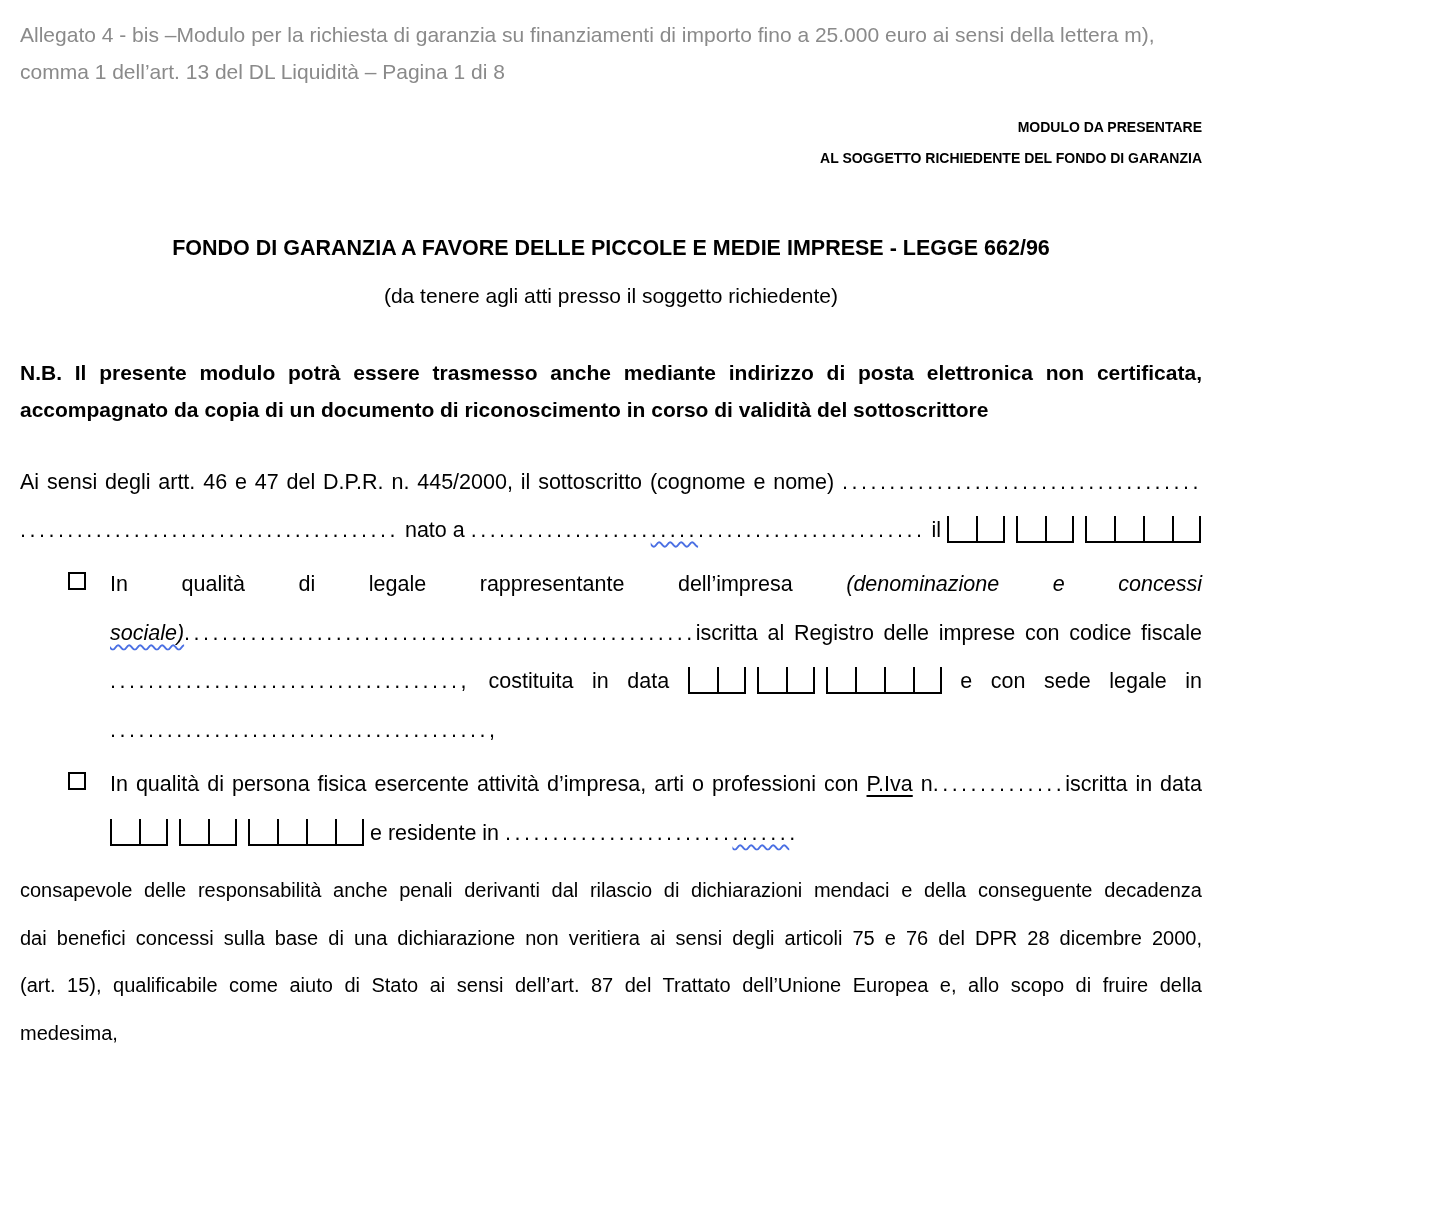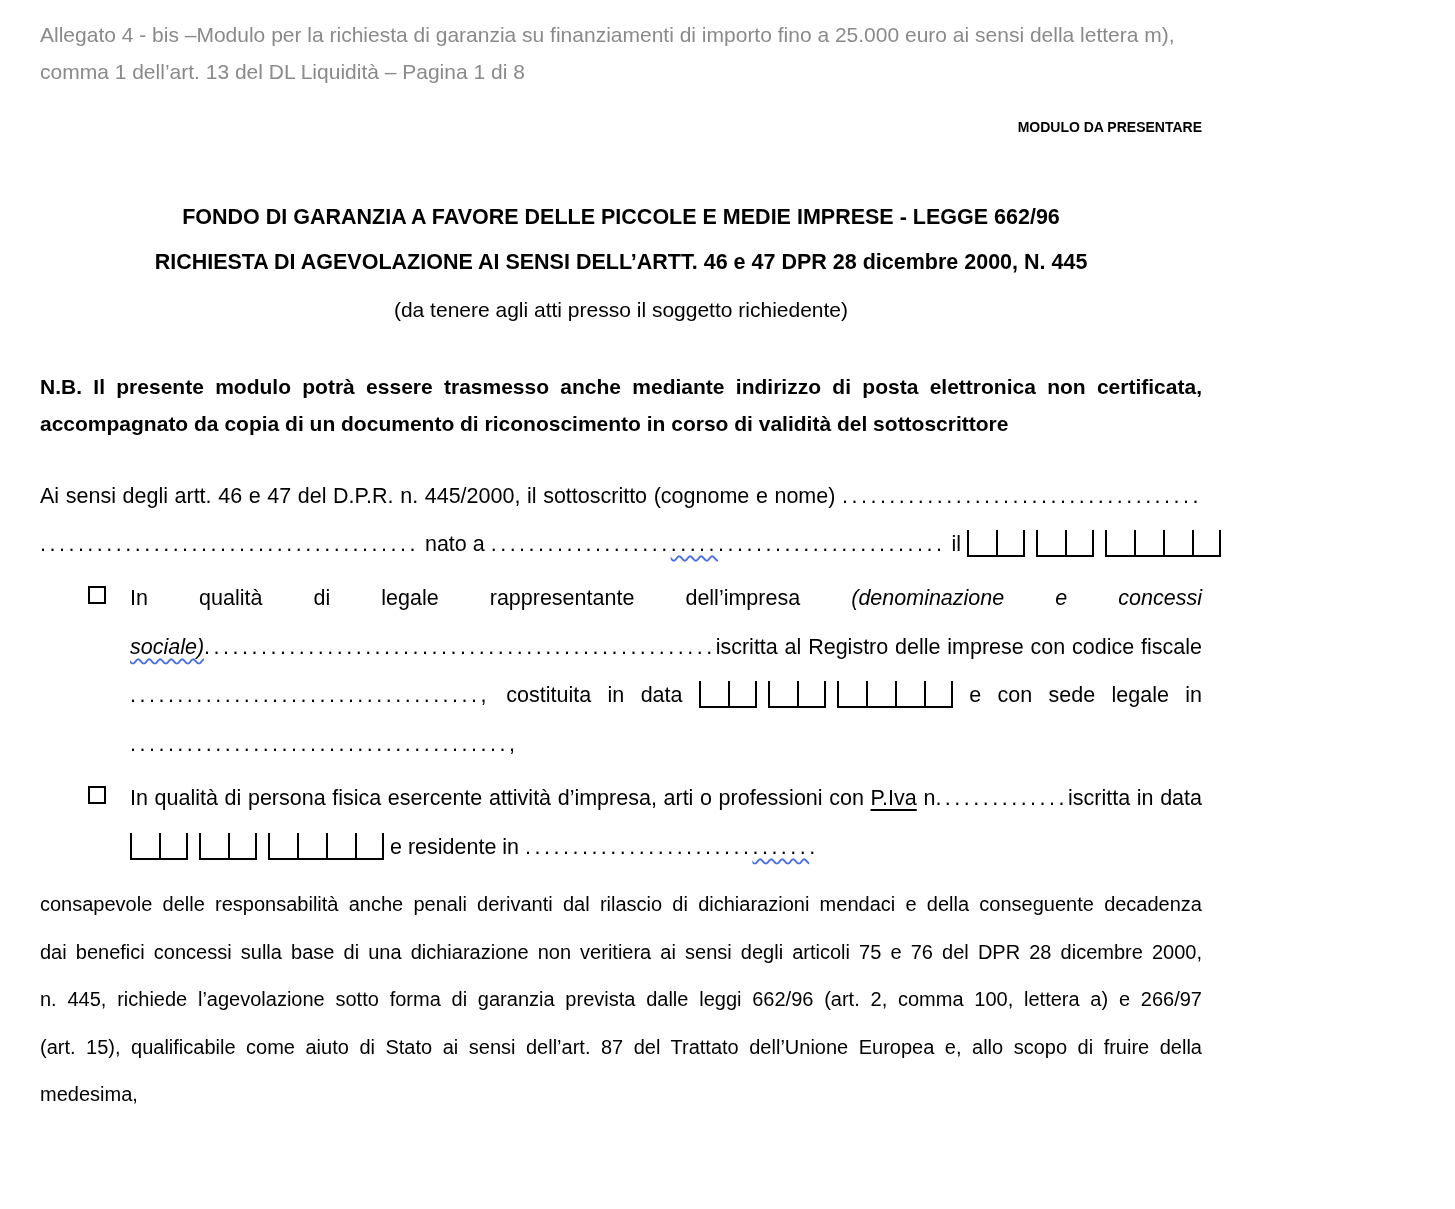--- a/index.html
+++ b/index.html
@@ -1,17 +1,17 @@
 <!DOCTYPE html>
 <html><head>
 <meta charset="utf-8">
 <style>
   html,body { margin:0; padding:0; background:#ffffff; }
   body { width:1455px; height:1209px; font-family:"Liberation Sans","DejaVu Sans",sans-serif; color:#000; }
-  .page { box-sizing:border-box; width:1238px; height:1209px; padding:16px 36px 0 40px; overflow:hidden; background:#fff; }
+  .page { box-sizing:border-box; width:1238px; height:1209px; padding:16px 36px 0 20px; overflow:hidden; background:#fff; }
 
   .header-note { font-size:21px; line-height:37px; color:#8a8a8a; }
 
   .presentation { margin-top:22px; font-size:14px; font-weight:bold; line-height:31px; text-align:right; }
 
   .date-row { margin-top:-12px; display:flex; align-items:flex-end; gap:10px; }
   .date-label { font-size:22px; font-weight:bold; line-height:26px; }
 
   .comb { display:inline-flex; gap:11px; vertical-align:-6px; }
   .comb-group { display:flex; }
@@ -45,25 +45,25 @@
 
 <div class="page">
 
   <div class="header-note">
     <div>Allegato 4 - bis –Modulo per la richiesta di garanzia su finanziamenti di importo fino a 25.000 euro ai sensi della lettera m),</div>
     <div>comma 1 dell’art. 13 del DL Liquidità – Pagina 1 di 8</div>
   </div>
 
   <div class="presentation">
     <div>MODULO DA PRESENTARE</div>
+    <div>AL SOGGETTO RICHIEDENTE DEL FONDO DI GARANZIA</div>
   </div>
 
 
   <div class="t1">FONDO DI GARANZIA A FAVORE DELLE PICCOLE E MEDIE IMPRESE - LEGGE 662/96</div>
-  <div class="t2">RICHIESTA DI AGEVOLAZIONE AI SENSI DELL’ARTT. 46 e 47 DPR 28 dicembre 2000, N. 445</div>
   <div class="sub">(da tenere agli atti presso il soggetto richiedente)</div>
 
   <div class="nb">
     <div class="jl nw">N.B. Il presente modulo potrà essere trasmesso anche mediante indirizzo di posta elettronica non certificata,</div>
     <div>accompagnato da copia di un documento di riconoscimento in corso di validità del sottoscrittore</div>
   </div>
 
   <div class="decl">
     <div class="jl nw"><span>Ai sensi degli artt. 46 e 47 del D.P.R. n. 445/2000, il sottoscritto (cognome e nome)</span> <span class="dots">......................................</span></div>
     <div class="nw"><span class="dots">........................................</span> <span>nato a</span> <span class="dots">...................</span><span class="dots sqb">.....</span><span class="dots">........................</span> <span>il</span> <span class="comb">
@@ -124,18 +124,17 @@
             <span class="comb-cell"></span>
             <span class="comb-cell"></span>
             <span class="comb-cell"></span>
           </span>
         </span> <span>e residente in</span> <span class="dots">........................</span><span class="dots sqb">......</span><span>.</span></div>
   </div>
 
   <div class="closing">
     <div class="jl nw">consapevole delle responsabilità anche penali derivanti dal rilascio di dichiarazioni mendaci e della conseguente decadenza</div>
     <div class="jl nw">dai benefici concessi sulla base di una dichiarazione non veritiera ai sensi degli articoli 75 e 76 del DPR 28 dicembre 2000,</div>
-    <div class="jl nw">n. 445, richiede l’agevolazione sotto forma di garanzia prevista dalle leggi 662/96 (art. 2, comma 100, lettera a) e 266/97</div>
     <div class="jl nw">(art. 15), qualificabile come aiuto di Stato ai sensi dell’art. 87 del Trattato dell’Unione Europea e, allo scopo di fruire della</div>
     <div>medesima,</div>
   </div>
 
 </div>
 
 </body></html>

